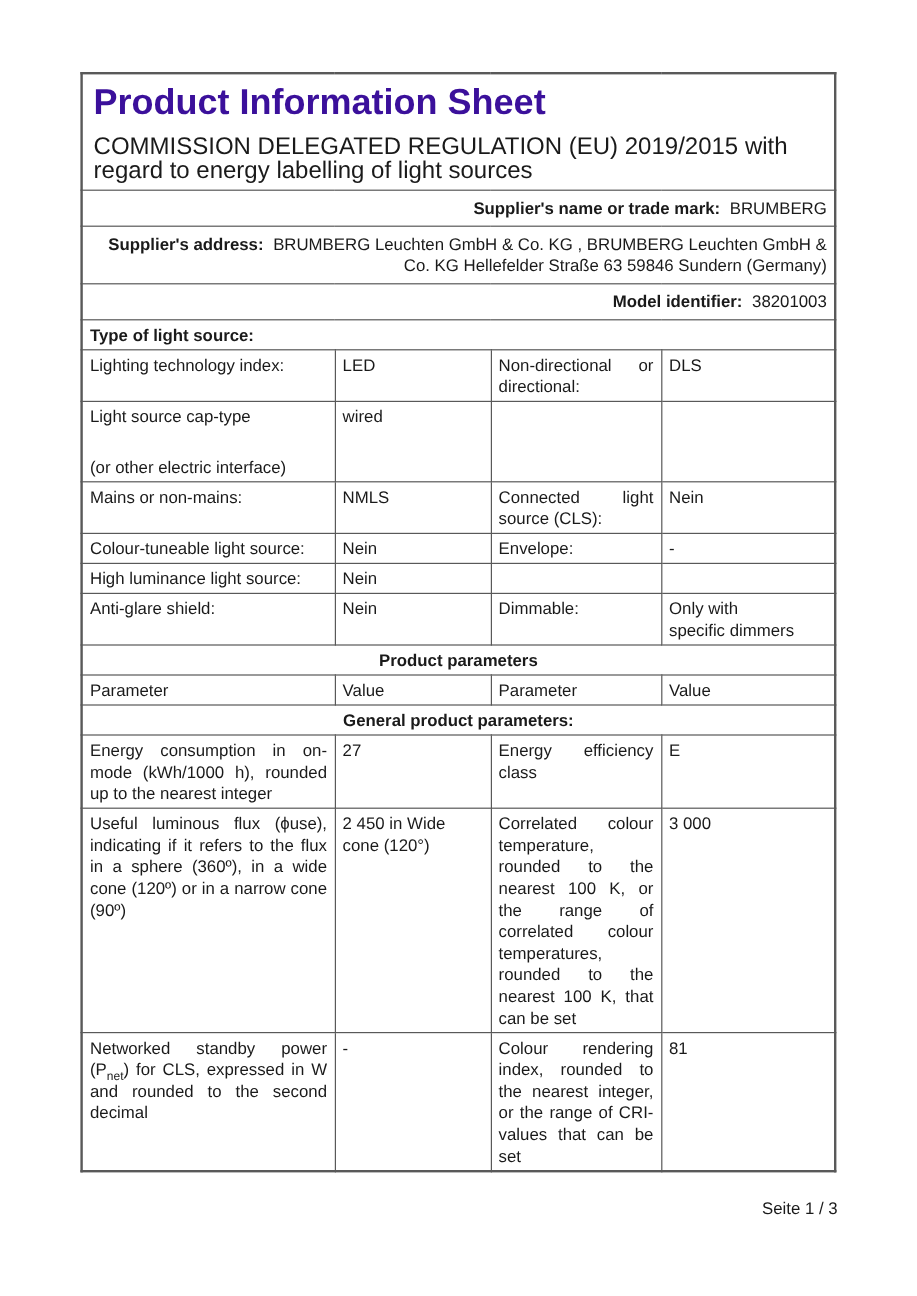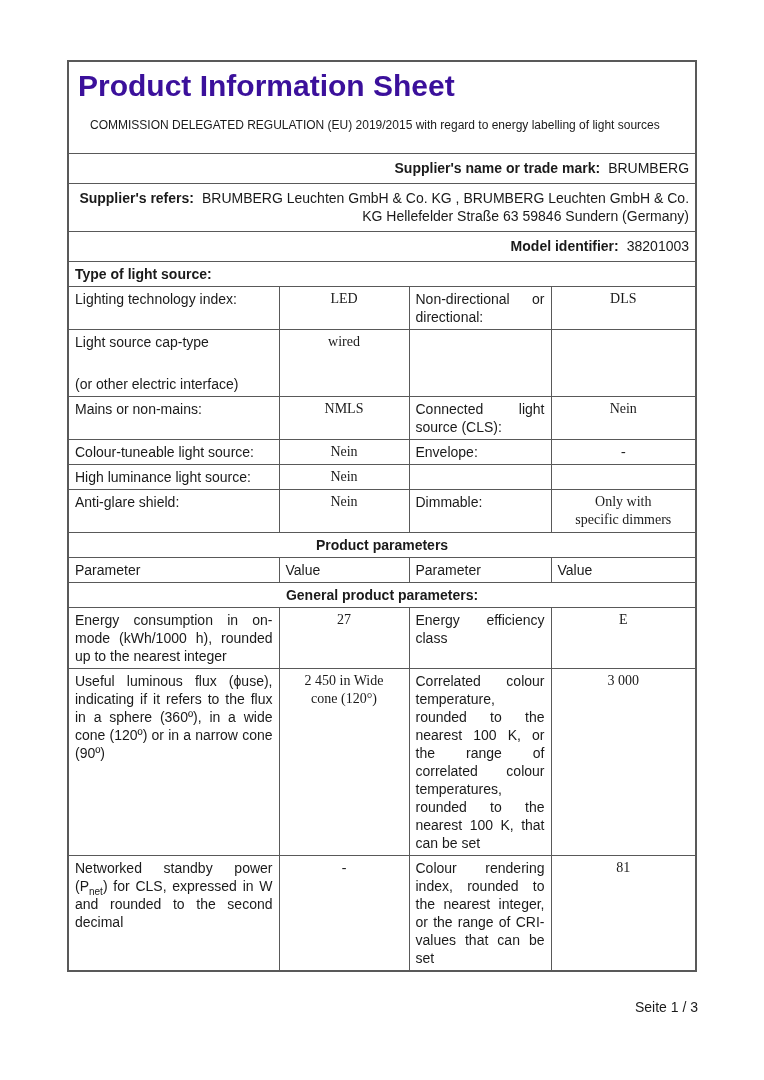--- a/index.html
+++ b/index.html
@@ -16,28 +16,28 @@
   td{
     border:1px solid #595959;vertical-align:top;
     padding:3px 6px;font-size:14px;line-height:18px;color:#1a1a1a;
     overflow:hidden;
   }
   .title-cell{padding:7px 9px 6px 9px;}
   h1.page-title{
     margin:0 0 9px 0;font-size:30px;line-height:34px;font-weight:bold;
     letter-spacing:0px;
   }
-  p.subtitle{margin:12px;font-size:12px;line-height:20px;font-weight:normal;}
+  p.subtitle{margin:0;font-size:20px;line-height:20px;font-weight:normal;}
   .label-row td{padding:5px 6px 6px 6px;text-align:right;}
   .lbl{font-weight:bold;}
   .lval{margin-left:8px;}
   .bold-head{font-weight:bold;}
   .center{text-align:center;margin-top:27px;}
   .j{text-align:justify;text-justify:inter-word;}
-  .c{text-align:center;white-space:pre-line;font-family:Liberation Serif, serif;}
+  .c{white-space:pre-line;}
   .para2{margin-top:24px;}
   sub{font-size:10px;line-height:0;}
   .footer{
     position:absolute;left:67px;top:1001px;width:631px;
     text-align:right;font-size:14px;line-height:13px;color:#1a1a1a;
   }
 </style>
 </head>
 <body>
 
@@ -59,21 +59,21 @@
     </tr>
 
     <tr class="label-row">
       <td colspan="4">
         <span class="lbl">Supplier's name or trade mark:</span><span class="lval">BRUMBERG</span>
       </td>
     </tr>
 
     <tr class="label-row">
       <td colspan="4">
-        <span class="lbl">Supplier's refers:</span><span class="lval">BRUMBERG Leuchten GmbH &amp; Co. KG , BRUMBERG Leuchten GmbH &amp; Co. KG Hellefelder Straße 63 59846 Sundern (Germany)</span>
+        <span class="lbl">Supplier's address:</span><span class="lval">BRUMBERG Leuchten GmbH &amp; Co. KG , BRUMBERG Leuchten GmbH &amp; Co. KG Hellefelder Straße 63 59846 Sundern (Germany)</span>
       </td>
     </tr>
 
     <tr class="label-row">
       <td colspan="4">
         <span class="lbl">Model identifier:</span><span class="lval">38201003</span>
       </td>
     </tr>
 
     <tr>

